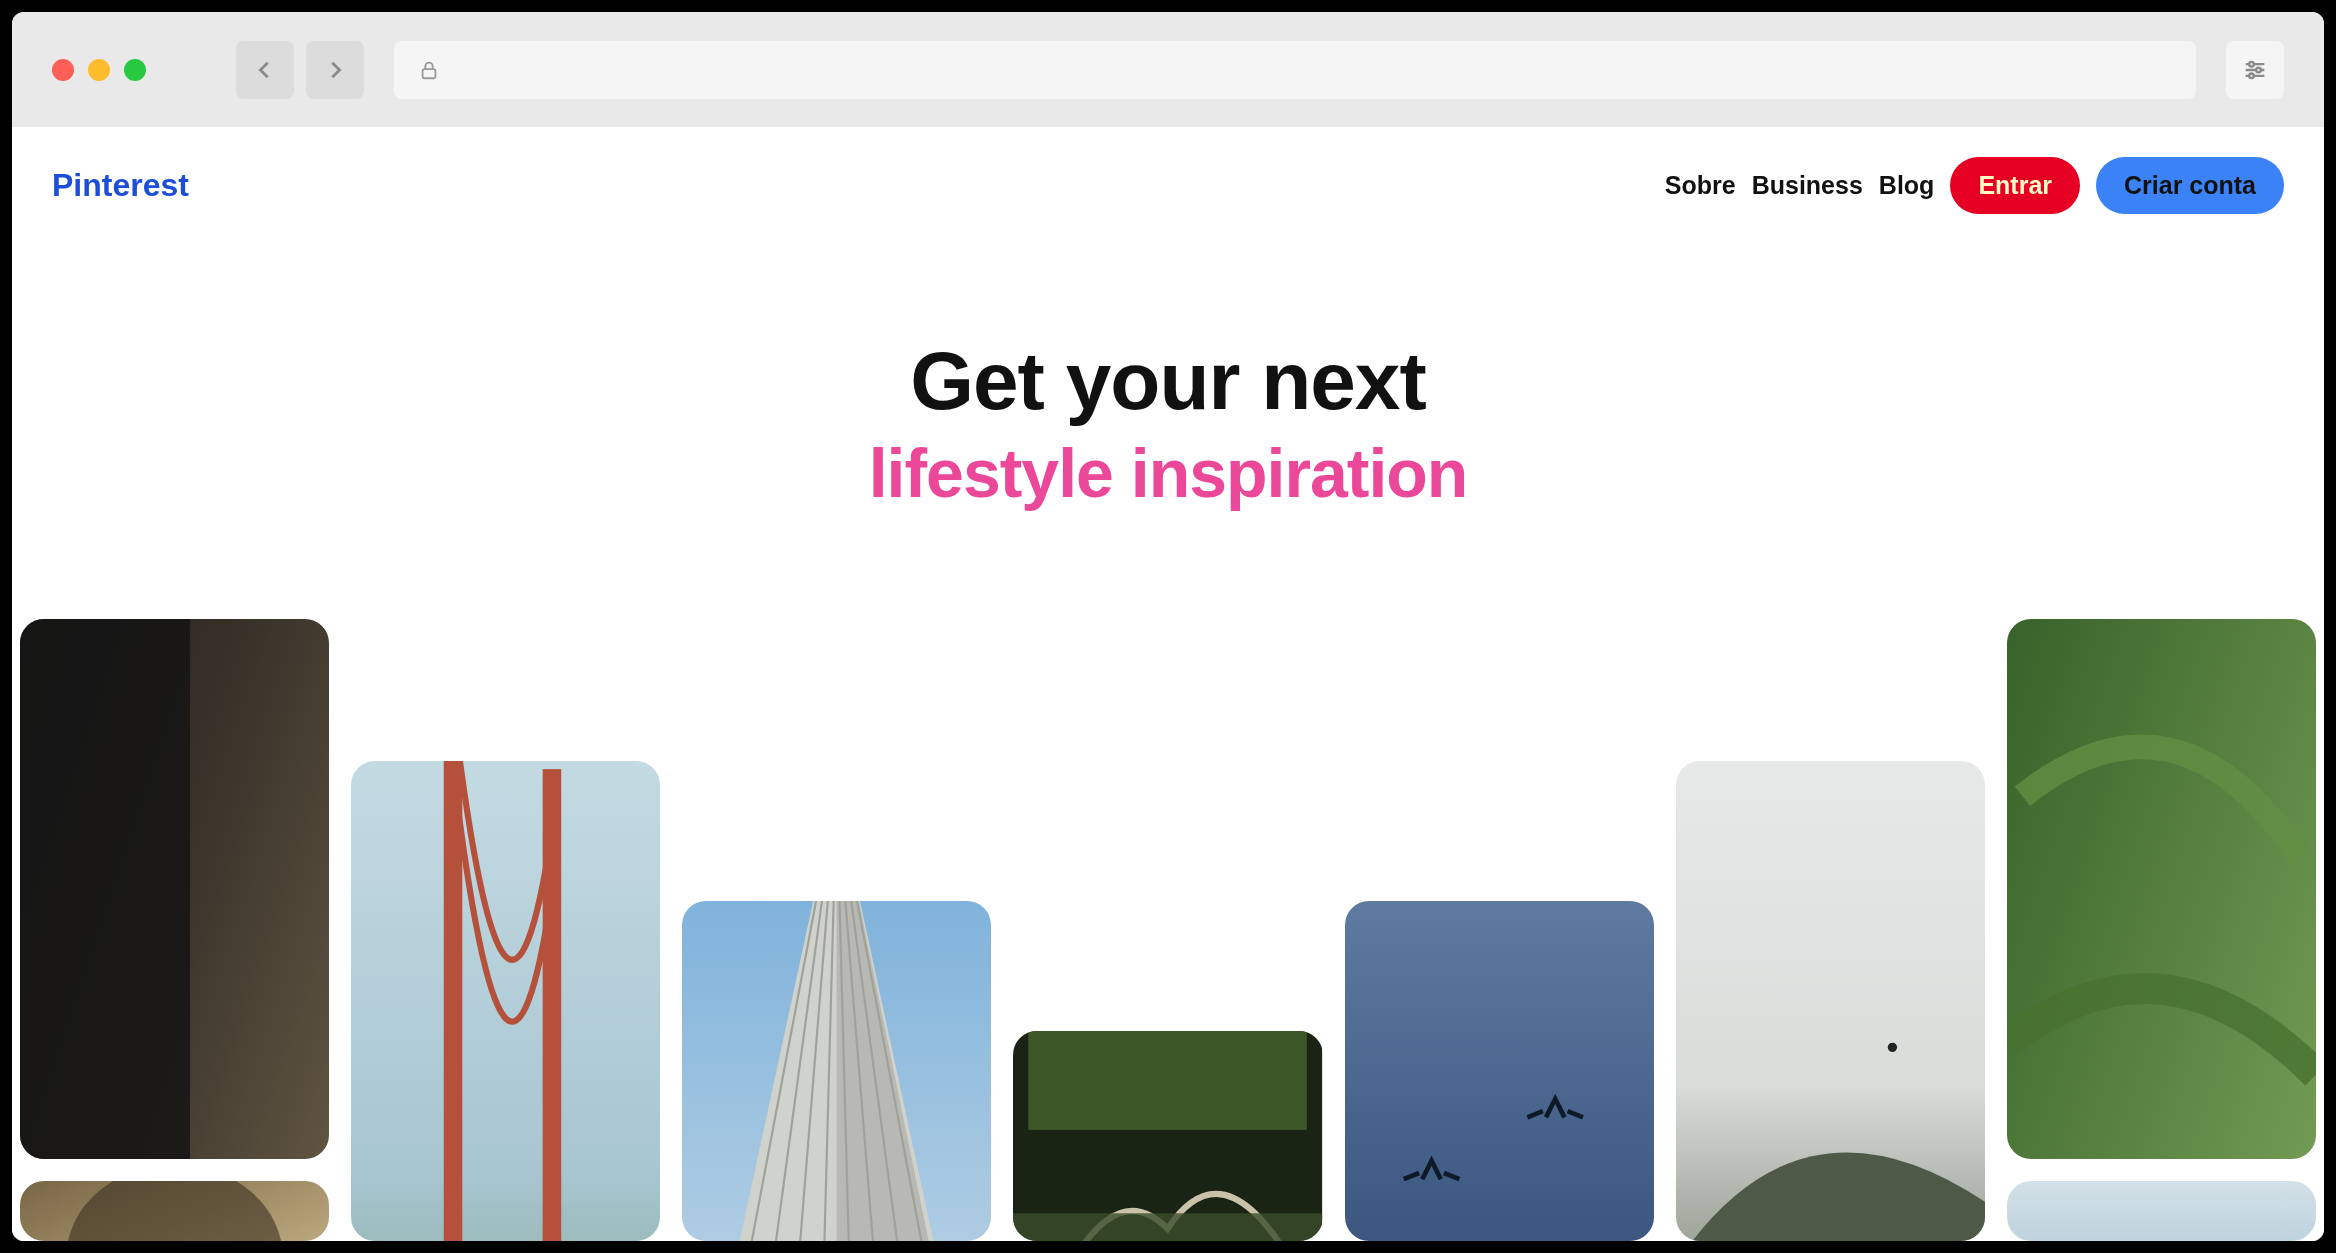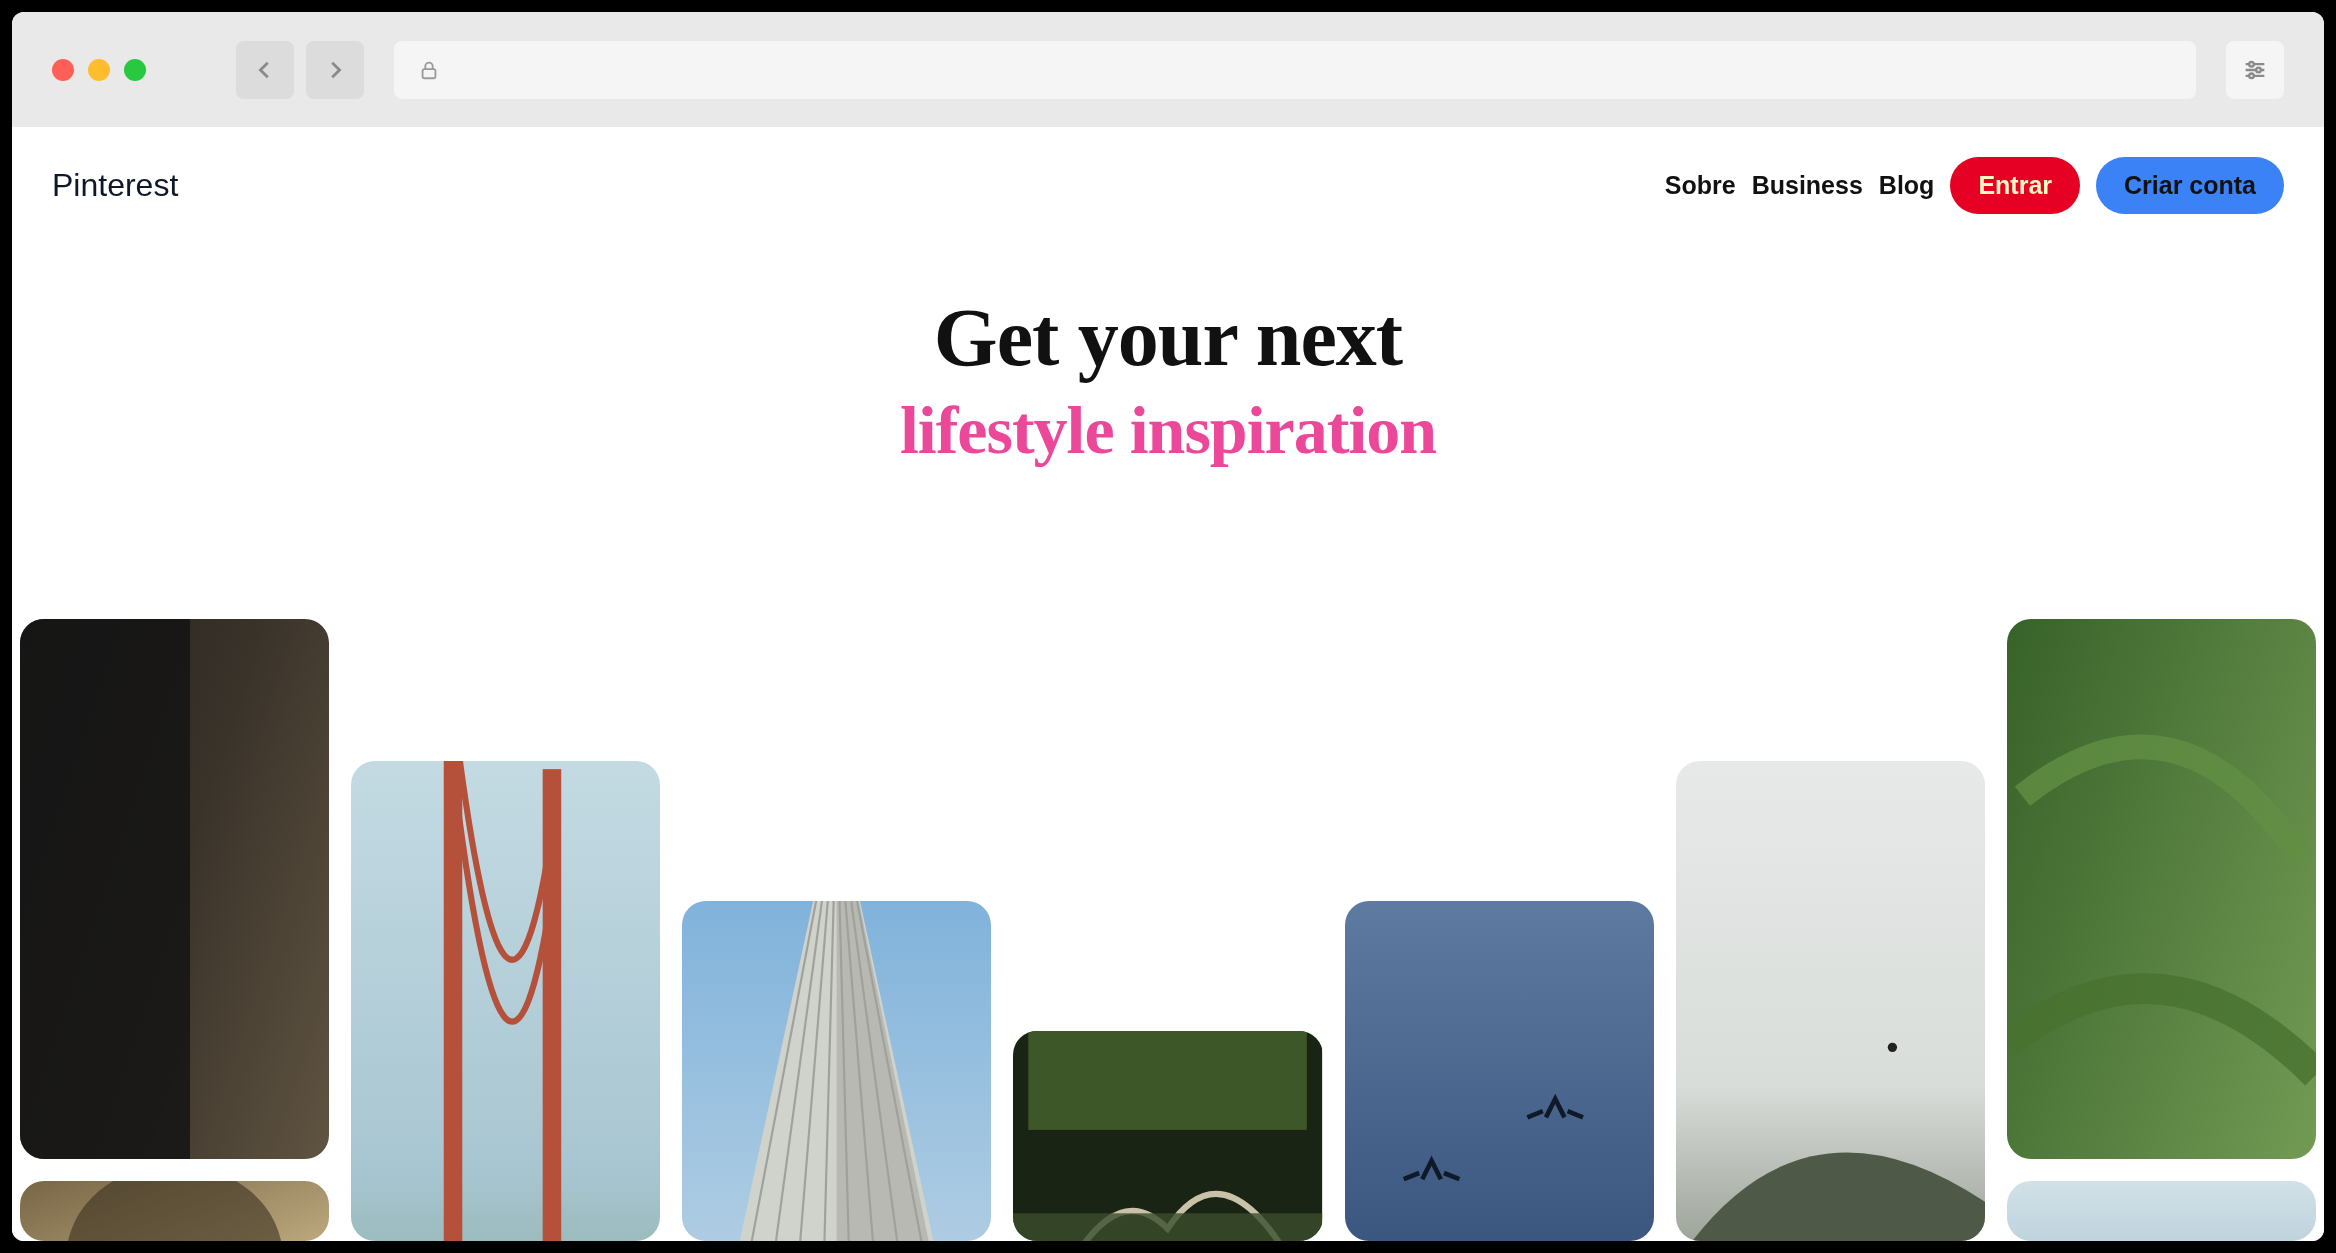--- a/index.html
+++ b/index.html
@@ -101,22 +101,22 @@
 
   
   .site-header {
     display: flex;
     align-items: center;
     justify-content: space-between;
     padding: 30px 40px 0 40px;
   }
   .brand {
     font-size: 32px;
-    font-weight: 400;
-    color: #0f172a;
+    font-weight: 700;
+    color: #1d4ed8;
   }
   .nav-links {
     display: flex;
     align-items: center;
     gap: 16px;
   }
   .nav-link {
     font-size: 25px;
     font-weight: 700;
     color: #111;
@@ -132,22 +132,21 @@
     color: #fef9c3;
   }
   .pill-secondary {
     background: #3b82f6;
     color: #111;
   }
 
   
   .hero {
     text-align: center;
-    margin-top: 77px;
-    font-family: Liberation Serif, serif;
+    margin-top: 120px;
   }
   .hero-line1 {
     font-size: 82px;
     font-weight: 700;
     color: #111;
     letter-spacing: -1px;
   }
   .hero-line2 {
     font-size: 68px;
     font-weight: 700;

